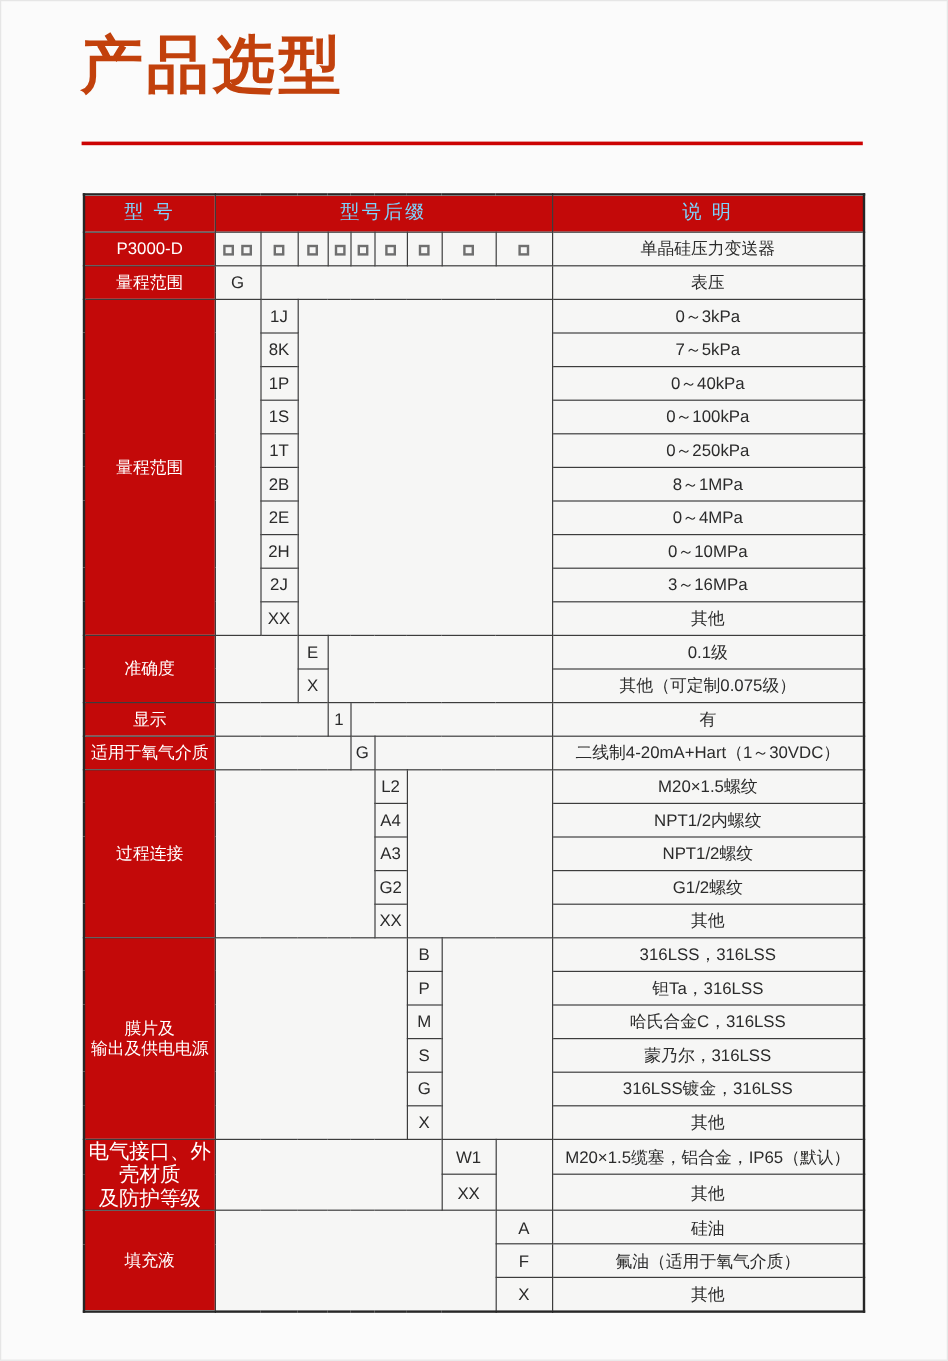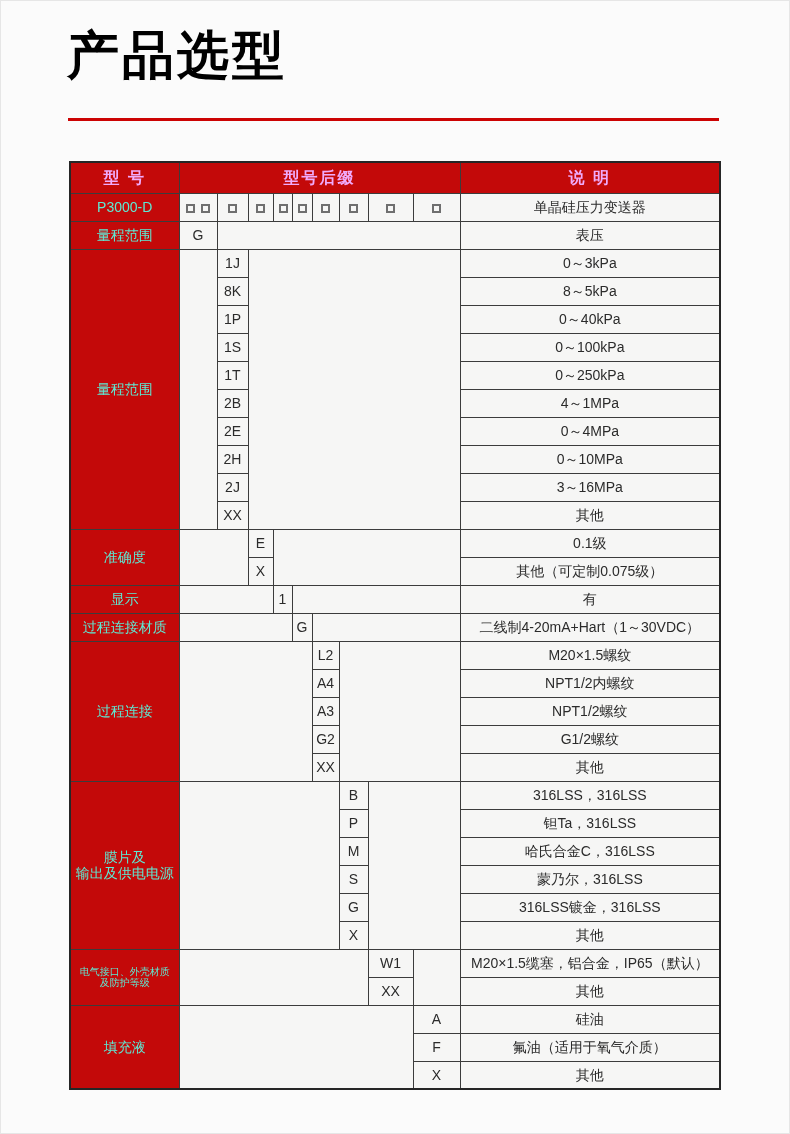--- a/index.html
+++ b/index.html
@@ -17,21 +17,21 @@
     font-family:"Liberation Sans","DejaVu Sans",sans-serif;
   }
   .page{
     position:relative;width:790px;height:1134px;
     background:#fbfbfb;border:1px solid #e6e6e6;
     overflow:hidden;
   }
   .page-title{
     position:absolute;left:66px;top:26px;
     font-size:52px;line-height:1.1;font-weight:600;
-    color:#000000;letter-spacing:3px;
+    color:#c2410c;letter-spacing:3px;
   }
   .title-rule{
     position:absolute;left:67px;top:117px;width:651px;height:3px;
     background:var(--underline-red);
   }
   table.selection{
     position:absolute;left:68px;top:160px;width:650px;
     border-collapse:collapse;table-layout:fixed;
     border:2px solid #262626;
   }
@@ -42,29 +42,29 @@
     background:var(--cell-bg);
     color:var(--ink);
     font-size:14px;line-height:1.15;
     text-align:center;vertical-align:middle;
     overflow:hidden;
     font-weight:normal;
   }
   tr.header-row th{
     height:31px;
     background:var(--accent-red);
-    color:#f0abfc;
-    font-size:16px;letter-spacing:2px;font-weight:bold;
+    color:#7dd3fc;
+    font-size:16px;letter-spacing:2px;font-weight:normal;
   }
   td.red{
     background:var(--accent-red);
-    color:#5eead4;
+    color:#ffffff;
     white-space:pre-line;
   }
-  td.label-small{font-size:10px;letter-spacing:0;}
+  td.label-small{font-size:17px;letter-spacing:0;}
   td.code-cell{font-size:14px;}
   td.desc-cell{font-size:14px;}
   .checkbox{
     display:inline-block;
     width:9px;height:9px;
     border:2px solid #6f6f6f;
     background:transparent;
     vertical-align:middle;
     margin:0 3px;
   }
@@ -117,37 +117,37 @@
         </tr>
         <tr>
           <td class="red" rowspan="10">量程范围</td>
           <td colspan="1" rowspan="10"></td>
           <td class="code-cell">1J</td>
           <td colspan="7" rowspan="10"></td>
           <td class="desc-cell">0～3kPa</td>
         </tr>
         <tr>
           <td class="code-cell">8K</td>
-          <td class="desc-cell">8～5kPa</td>
+          <td class="desc-cell">7～5kPa</td>
         </tr>
         <tr>
           <td class="code-cell">1P</td>
           <td class="desc-cell">0～40kPa</td>
         </tr>
         <tr>
           <td class="code-cell">1S</td>
           <td class="desc-cell">0～100kPa</td>
         </tr>
         <tr>
           <td class="code-cell">1T</td>
           <td class="desc-cell">0～250kPa</td>
         </tr>
         <tr>
           <td class="code-cell">2B</td>
-          <td class="desc-cell">4～1MPa</td>
+          <td class="desc-cell">8～1MPa</td>
         </tr>
         <tr>
           <td class="code-cell">2E</td>
           <td class="desc-cell">0～4MPa</td>
         </tr>
         <tr>
           <td class="code-cell">2H</td>
           <td class="desc-cell">0～10MPa</td>
         </tr>
         <tr>
@@ -170,21 +170,21 @@
           <td class="desc-cell">其他（可定制0.075级）</td>
         </tr>
         <tr>
           <td class="red" rowspan="1">显示</td>
           <td colspan="3" rowspan="1"></td>
           <td class="code-cell">1</td>
           <td colspan="5" rowspan="1"></td>
           <td class="desc-cell">有</td>
         </tr>
         <tr>
-          <td class="red" rowspan="1">过程连接材质</td>
+          <td class="red" rowspan="1">适用于氧气介质</td>
           <td colspan="4" rowspan="1"></td>
           <td class="code-cell">G</td>
           <td colspan="4" rowspan="1"></td>
           <td class="desc-cell">二线制4-20mA+Hart（1～30VDC）</td>
         </tr>
         <tr>
           <td class="red" rowspan="5">过程连接</td>
           <td colspan="5" rowspan="5"></td>
           <td class="code-cell">L2</td>
           <td colspan="3" rowspan="5"></td>

